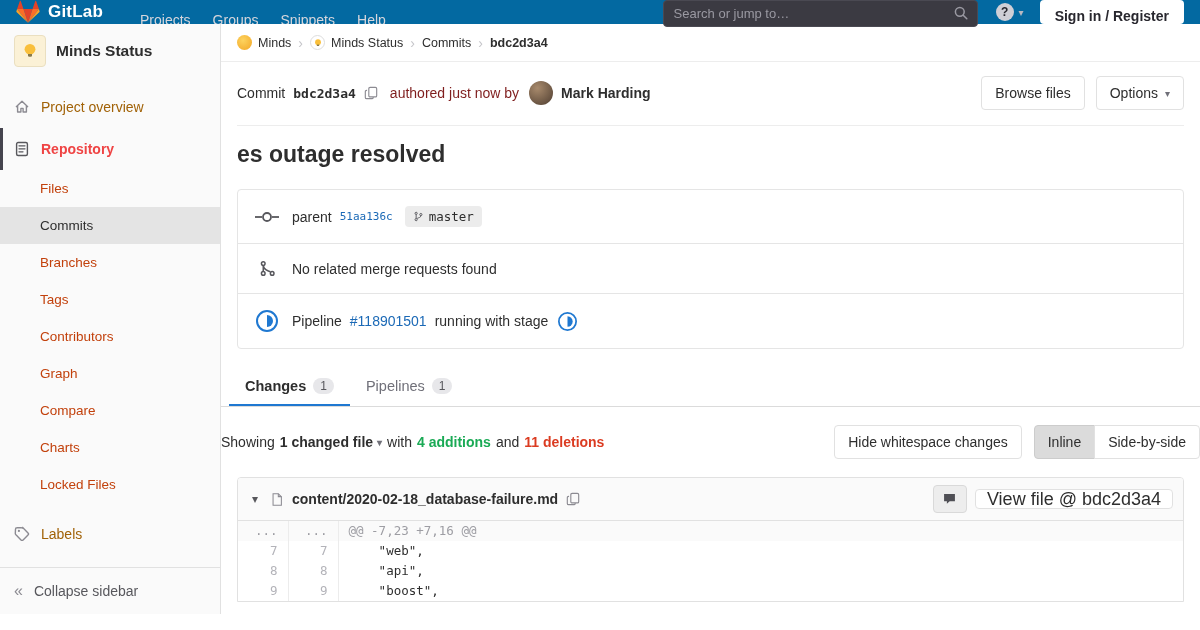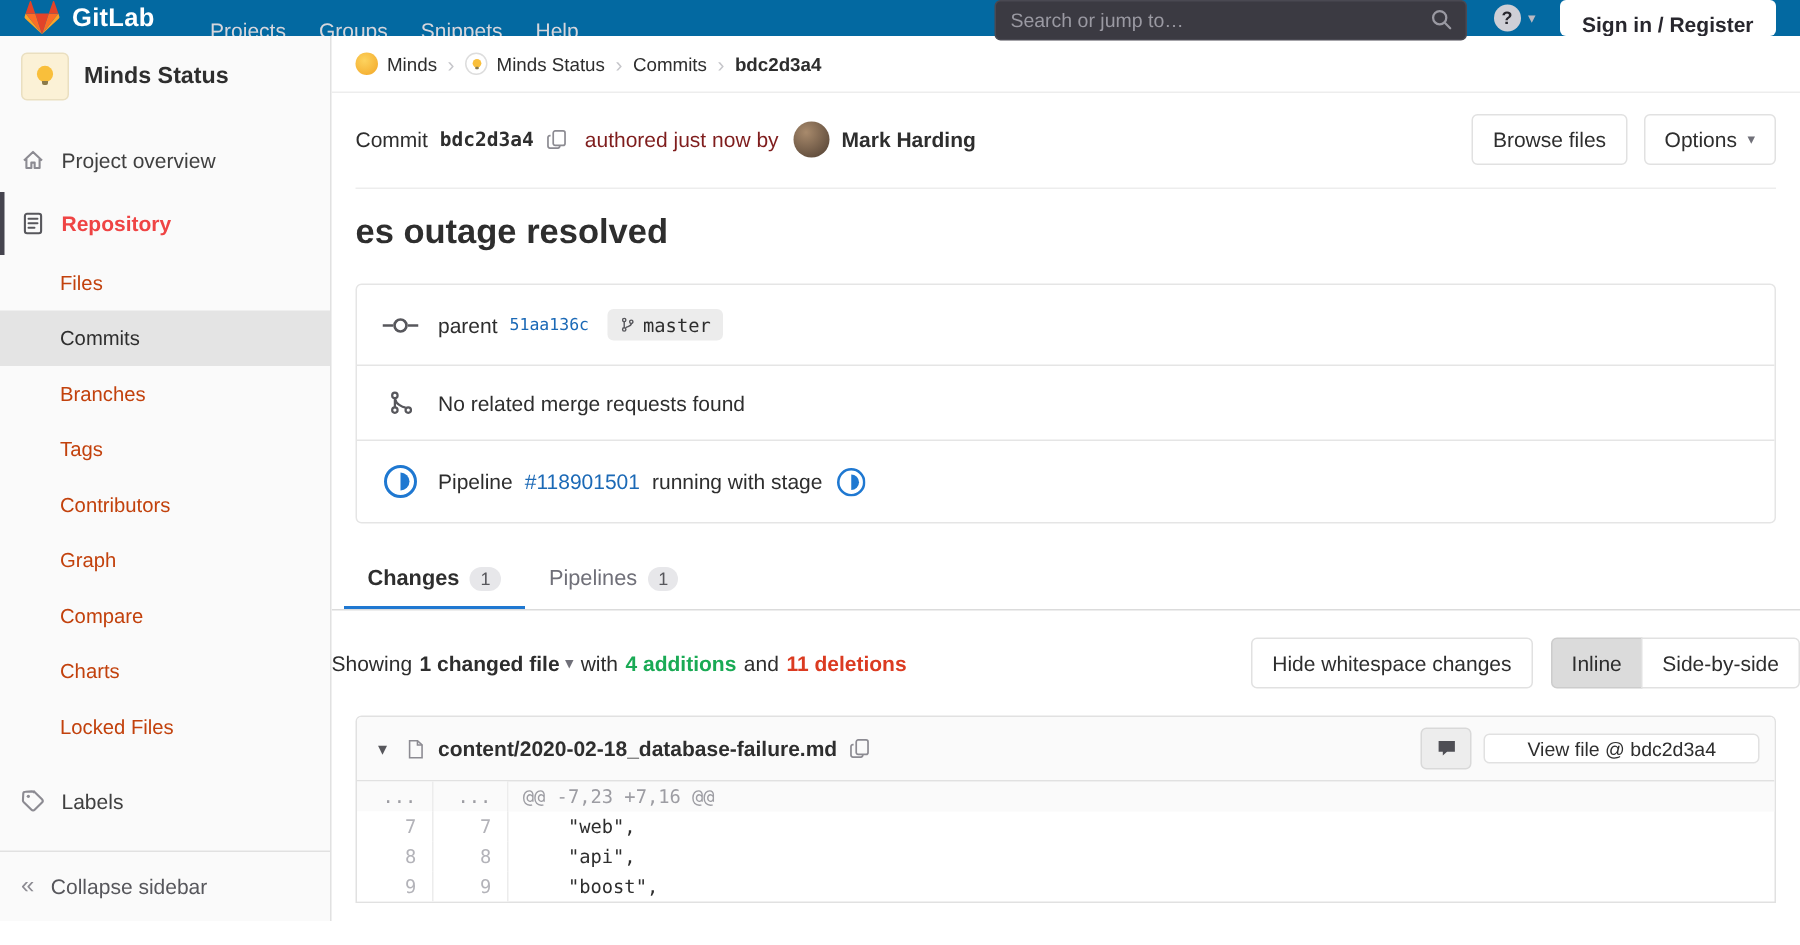--- a/index.html
+++ b/index.html
@@ -52,21 +52,21 @@
   }
   .project-context { display:flex; align-items:center; gap:10px; padding:11px 14px; cursor:pointer; }
   .project-avatar {
     width:32px; height:32px; border-radius:4px; background:#fbf1d6; border:1px solid #eadfc0;
     display:flex; align-items:center; justify-content:center;
   }
   .project-name { font-weight:600; font-size:15.5px; color:#2e2e2e; }
   .side-nav { list-style:none; margin-top:8px; }
   .side-item {
     display:flex; align-items:center; gap:11px; height:42px; padding:0 14px;
-    font-size:14px; color:#404040; cursor:pointer;
+    font-size:14px; color:#a16207; cursor:pointer;
   }
   .side-item .s-icon { color:#8c8b92; }
   .side-item.section-active {
     font-weight:700; color:#ef4444; box-shadow: inset 3px 0 0 #45444e;
   }
   .side-item.section-active .s-icon { color:#57575c; }
   .sub-list { list-style:none; }
   .sub-item {
     height:37px; display:flex; align-items:center; padding-left:40px;
     font-size:13.5px; color:#c2410c; cursor:pointer;
@@ -161,21 +161,21 @@
     display:flex; align-items:center; gap:8px; padding:7px 10px; background:#fafafa;
     border-bottom:1px solid #e1e1e1; height:43px;
   }
   .collapse-caret { color:#57575c; font-size:12px; cursor:pointer; padding:0 4px; }
   .file-path { font-weight:700; font-size:14px; cursor:pointer; }
   .diff-header-actions { margin-left:auto; display:flex; gap:8px; align-items:center; }
   .comment-btn {
     width:34px; height:28px; background:#ededed; border:1px solid #d9d9d9; border-radius:4px;
     display:flex; align-items:center; justify-content:center; cursor:pointer;
   }
-  .view-file-btn { height:20px; padding:0 28px; font-size:13px; }
+  .view-file-btn { height:20px; padding:0 11px; font-size:18px; }
 
   .diff-table {
     width:100%; border-collapse:collapse; table-layout:fixed;
     font-family:"DejaVu Sans Mono", monospace; font-size:12.5px;
   }
   .diff-table td { height:20px; line-height:20px; padding:0; }
   td.line-num {
     text-align:right; padding-right:10px; color:#b3b3b9;
     border-right:1px solid #ececec; background:#fff; cursor:pointer;
   }

